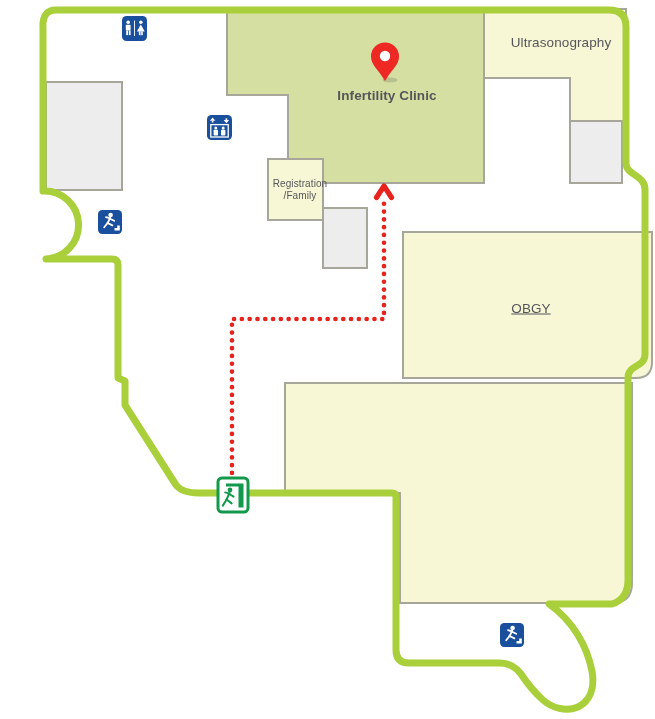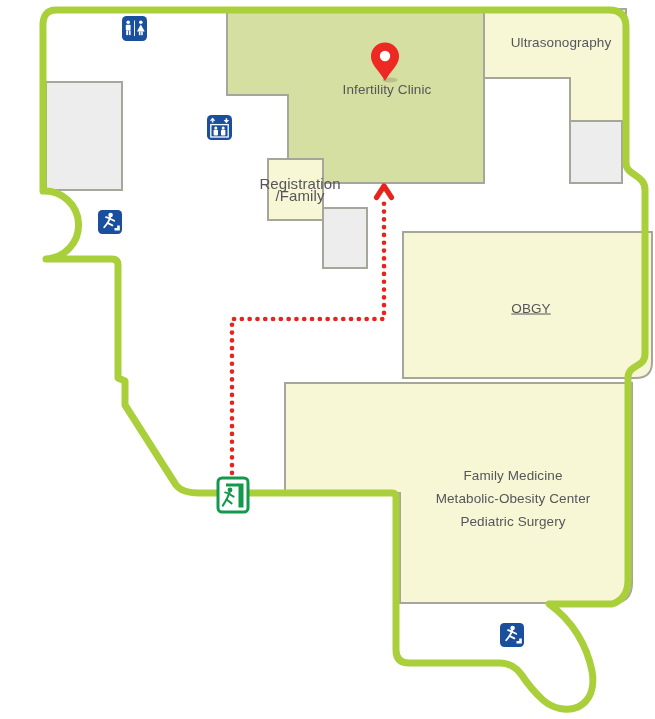--- a/index.html
+++ b/index.html
@@ -14,21 +14,21 @@
   .room-label{
     position:absolute;
     transform:translate(-50%,-50%);
     color:#56565a;
     font-size:13.5px;
     text-align:center;
     white-space:nowrap;
     letter-spacing:.1px;
     padding-left:8px;
   }
-  .room-label.small{font-size:15px;line-height:11.5px;}
+  .room-label.small{font-size:10px;line-height:11.5px;}
   .room-label.multi{line-height:23px;}
 </style>
 </head>
 <body>
 
 <div class="map-wrap">
 
 <svg width="655" height="719" viewBox="0 0 655 719">
 
   <defs>
@@ -152,28 +152,23 @@
       <path d="M 229.2,494 L 233.6,496.6"></path>
       <path d="M 229.4,493.6 L 225.2,492.4"></path>
       <path d="M 226.6,499.5 L 231.6,503.4"></path>
       <path d="M 226.6,499.5 L 222.8,505.6"></path>
     </g>
   </g>
 </svg>
 
 <div class="room-label" style="left:557px;top:42px;">Ultrasonography</div>
 
-<div class="room-label" style="left:383px;top:89px;">Infertility Clinic</div>
+<div class="room-label" style="left:383px;top:95px;font-weight:bold;">Infertility Clinic</div>
 
 <div class="room-label small" style="left:296px;top:189px;">
   <div>Registration</div>
   <div>/Family</div>
 </div>
 
 <div class="room-label" style="left:527px;top:308px;text-decoration:underline;">OBGY</div>
 
-<div class="room-label multi" style="left:509px;top:498px;">
-  <div>Family Medicine</div>
-  <div>Metabolic-Obesity Center</div>
-  <div>Pediatric Surgery</div>
-</div>
 
 </div>
 
 </body></html>

